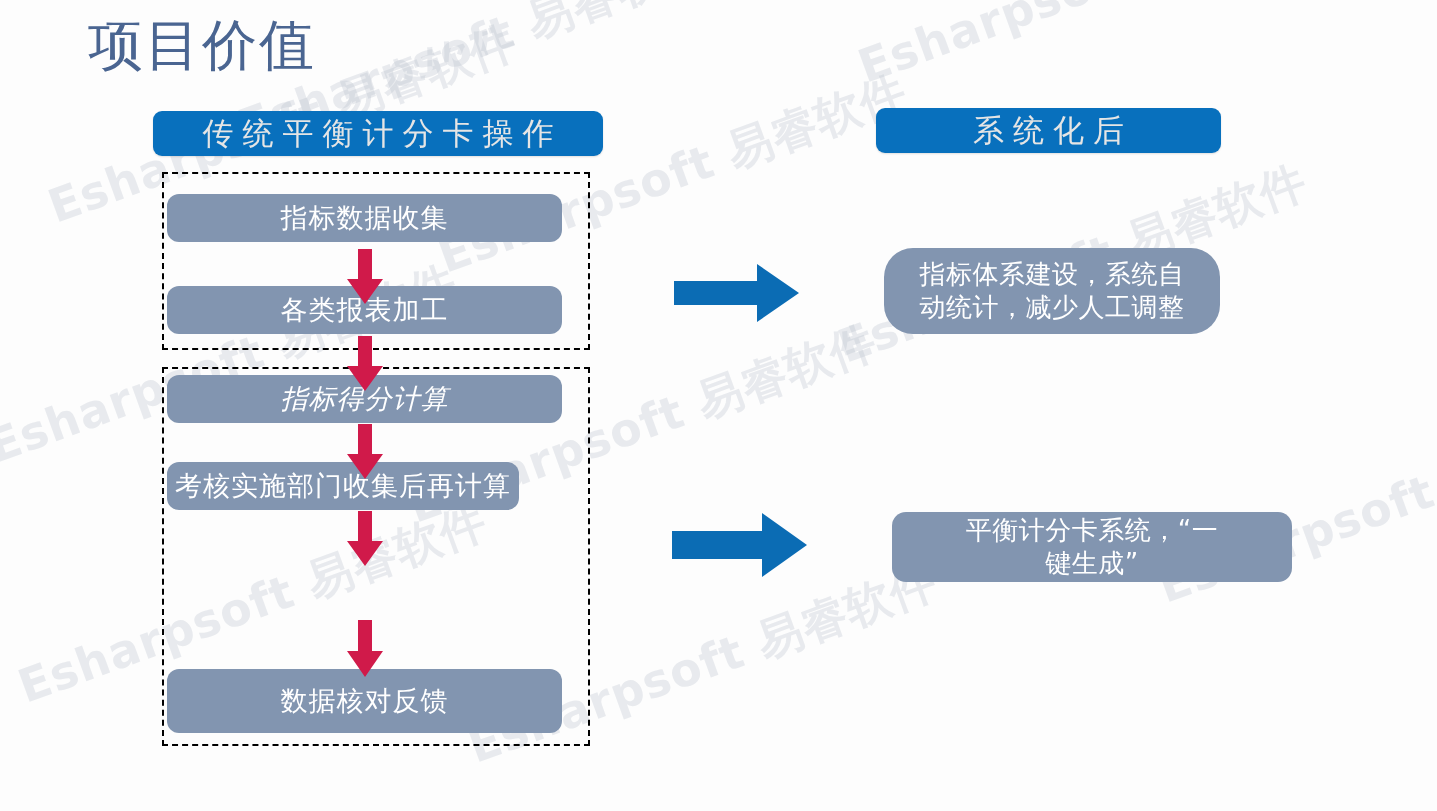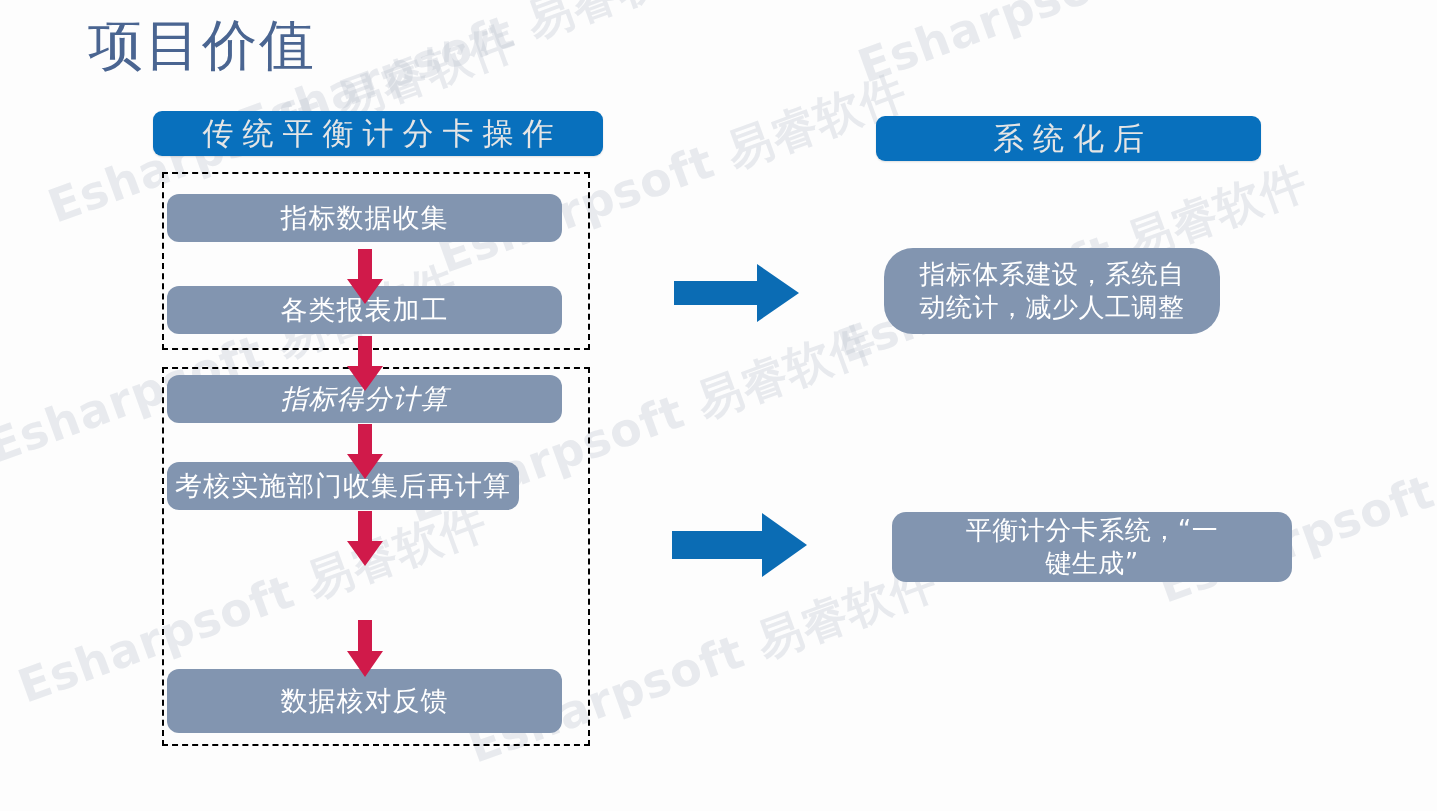--- a/index.html
+++ b/index.html
@@ -65,21 +65,21 @@
     justify-content: center;
     font-family: Liberation Sans, sans-serif;
     font-size: 31px;
     letter-spacing: 9px;
     text-indent: 9px;
     font-weight: 400;
     z-index: 5;
     box-shadow: 0 1px 2px rgba(0,0,0,0.12);
   }
   #banner-left  { left: 153px; top: 111px; width: 450px; height: 45px; }
-  #banner-right { left: 876px; top: 116px; width: 385px; height: 45px; }
+  #banner-right { left: 876px; top: 108px; width: 345px; height: 45px; }
 
   
   .dashed-group {
     position: absolute;
     border: 2px dashed #000000;
     background: transparent;
     z-index: 2;
   }
   #group-collect { left: 162px; top: 172px; width: 424px; height: 174px; }
   #group-compute { left: 162px; top: 367px; width: 424px; height: 375px; }

